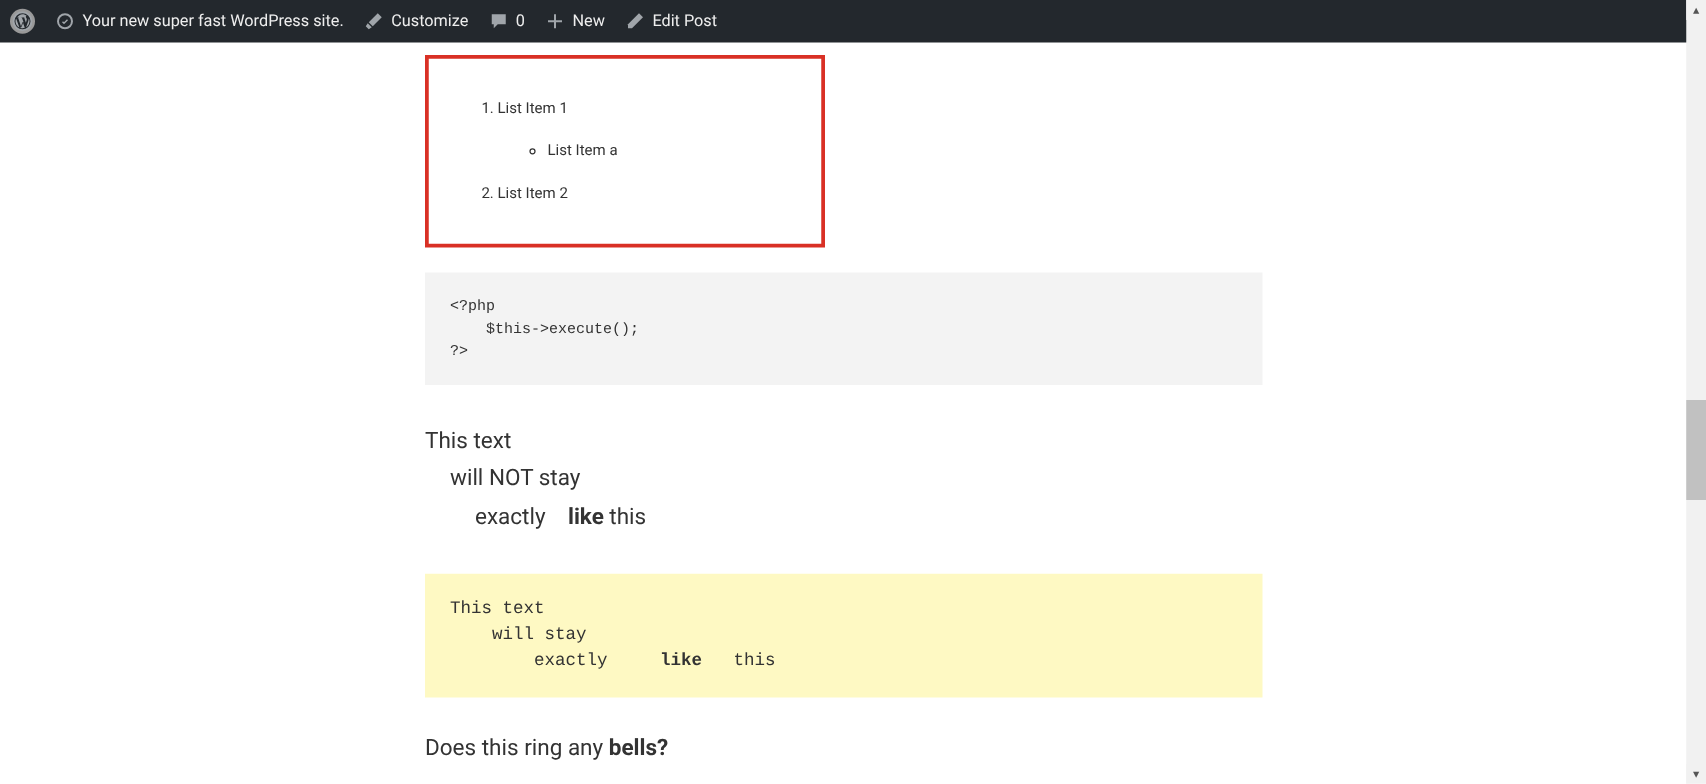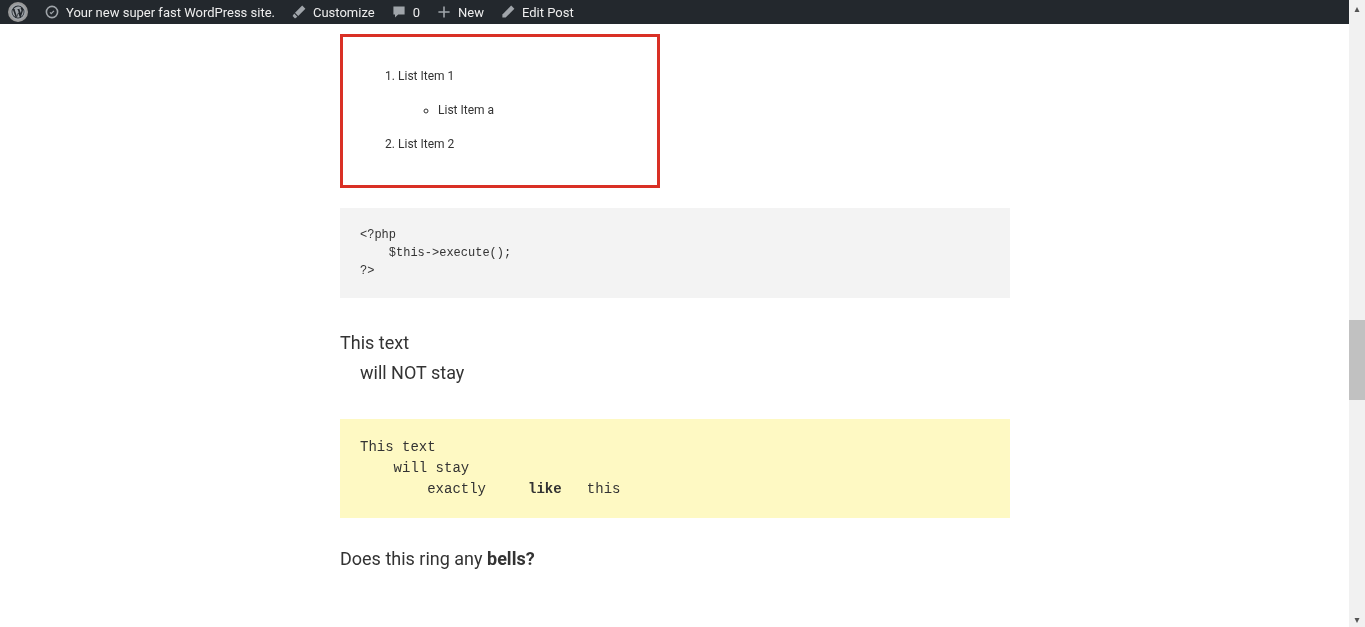--- a/index.html
+++ b/index.html
@@ -11,21 +11,21 @@
       font-family: -apple-system, BlinkMacSystemFont, "Segoe UI", Roboto, sans-serif;
       background: #fff;
       width: 1365px;
       height: 627px;
       overflow: hidden;
       position: relative;
     }
     .admin-bar {
       background: #23282d;
       color: #eee;
-      height: 24px;
+      height: 34px;
       display: flex;
       align-items: center;
       font-size: 13px;
       padding: 0;
       justify-content: space-between;
       gap: 28px;
     }
     .admin-bar-left {
       display: flex;
       align-items: center;
@@ -238,20 +238,23 @@
     </ol>
   </div>
 
   <div class="code-block">&lt;?php
     $this-&gt;execute();
 ?&gt;</div>
 
   <div class="text-block">
     <div>This text</div>
     <div class="line2">will NOT stay</div>
+    <div class="line3">
+      <span>exactly</span>&nbsp;&nbsp;&nbsp;&nbsp;<strong>like</strong><span> this</span>
+    </div>
   </div>
 
   <div class="pre-block"><span>This text</span>
 <span>    will stay</span>
 <span>        exactly     </span><strong>like</strong><span>   this</span></div>
 
   <div class="question">
     <span>Does this ring any </span><strong>bells?</strong>
   </div>
 </div>

